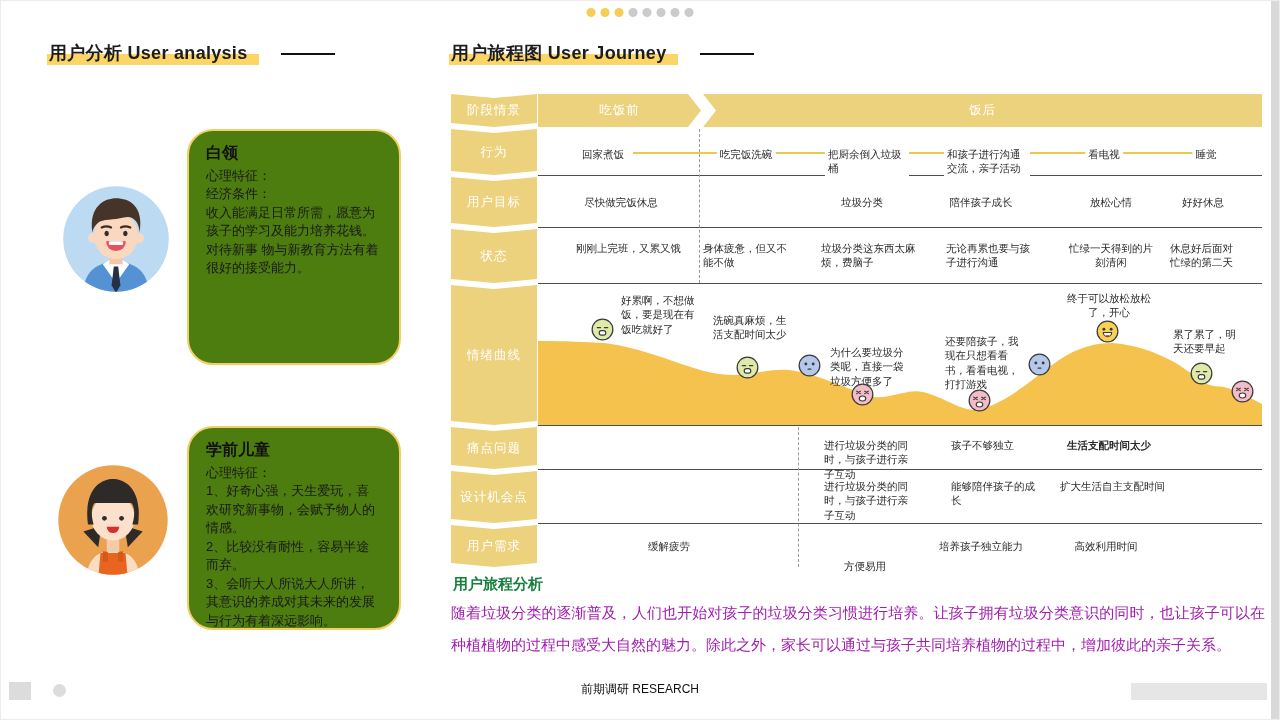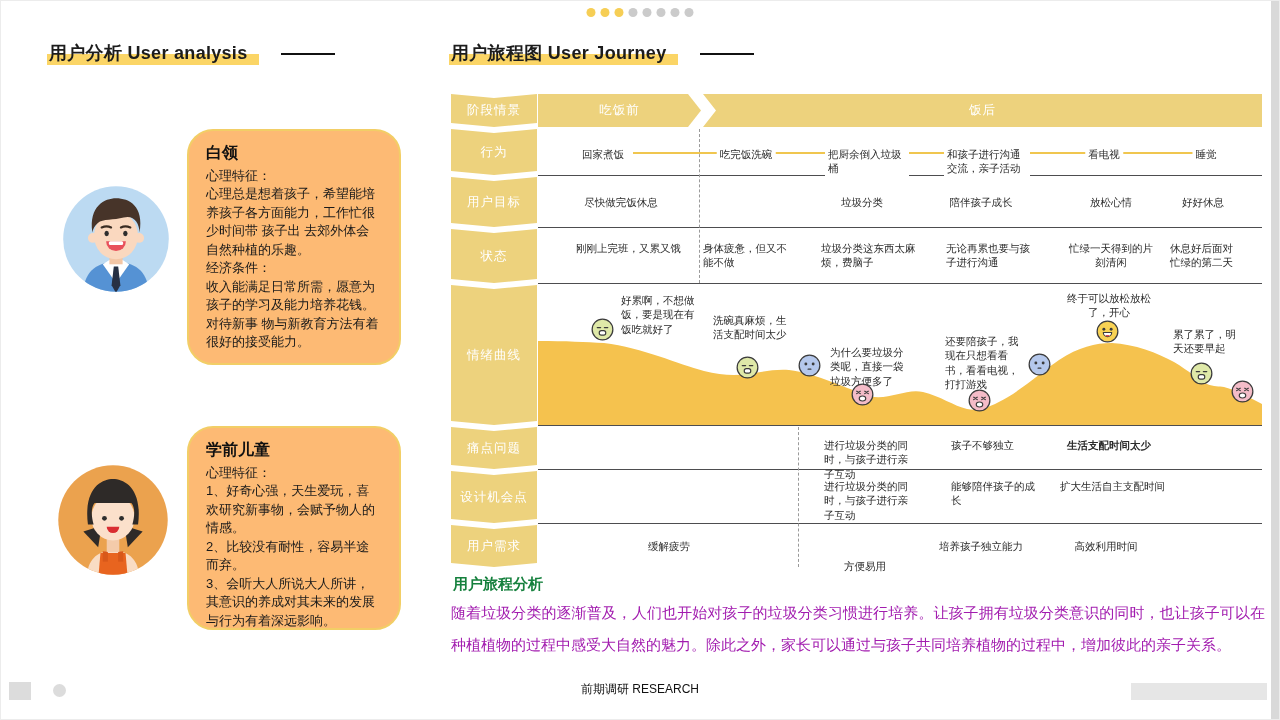--- a/index.html
+++ b/index.html
@@ -8,21 +8,21 @@
   
   #dots{position:absolute;top:7px;left:50%;transform:translateX(-50%);display:flex;gap:5px;}
   #dots .dot{width:9px;height:9px;border-radius:50%;background:#cbcbcb;}
   #dots .dot.active{background:#f6ce55;}
   
   .sec-title{position:absolute;font-size:18px;font-weight:600;letter-spacing:.3px;white-space:nowrap;}
   .sec-title .hl{background:linear-gradient(to bottom,transparent 52%,#fbd566 52%);padding:0 12px 2px 2px;}
   .sec-title .rule{display:inline-block;width:54px;height:2px;background:#111;vertical-align:4px;margin-left:22px;}
   
   .persona-card{position:absolute;left:186px;width:214px;border:2px solid #f2ce66;border-radius:26px;
-                box-sizing:border-box;padding:12px 17px;background:#fdba74;}
+                box-sizing:border-box;padding:12px 17px;background:#4d7c0f;}
   .persona-card h3{margin:0 0 3px 0;font-size:16px;font-weight:700;color:#111;}
   .persona-card p{margin:0;font-size:13px;line-height:1.42;color:#1a1a1a;}
   .avatar{position:absolute;}
   
   .label-block{position:absolute;left:450px;width:86px;background:#edd27d;color:#fff;
                display:flex;align-items:center;justify-content:center;font-size:12.5px;letter-spacing:1px;
                clip-path:polygon(0 0,50% 4px,100% 0,100% calc(100% - 4px),50% 100%,0 calc(100% - 4px));}
   .stage-block{position:absolute;top:93px;height:33px;background:#edd27d;color:#fff;
                display:flex;align-items:center;justify-content:center;font-size:12.5px;letter-spacing:1px;}
   #stage-before{left:537px;width:163px;clip-path:polygon(0 0,calc(100% - 13px) 0,100% 50%,calc(100% - 13px) 100%,0 100%);}
@@ -89,21 +89,20 @@
       <span class="dot"></span>
     </div>
 
   <div class="sec-title" style="left:46px;top:40px;">
     <span class="hl">用户分析 User analysis</span><span class="rule"></span>
   </div>
 
   <div class="persona-card" style="top:128px;height:236px;">
     <h3>白领</h3>
     <p>心理特征：</p>
-    <p>心理总是想着孩子，希望能培养孩子各方面能力，工作忙很少时间带 孩子出 去郊外体会自然种植的乐趣。</p>
     <p>经济条件：</p>
     <p>收入能满足日常所需，愿意为孩子的学习及能力培养花钱。对待新事 物与新教育方法有着很好的接受能力。</p>
   </div>
   <svg class="avatar" style="left:60px;top:183px;" width="110" height="110" viewBox="0 0 100 100">
     <defs>
         <clipPath id="clipA">
           <circle cx="50" cy="50" r="48"></circle>
         </clipPath>
       </defs>
     <circle cx="50" cy="50" r="48" fill="#bcdaf2"></circle>

